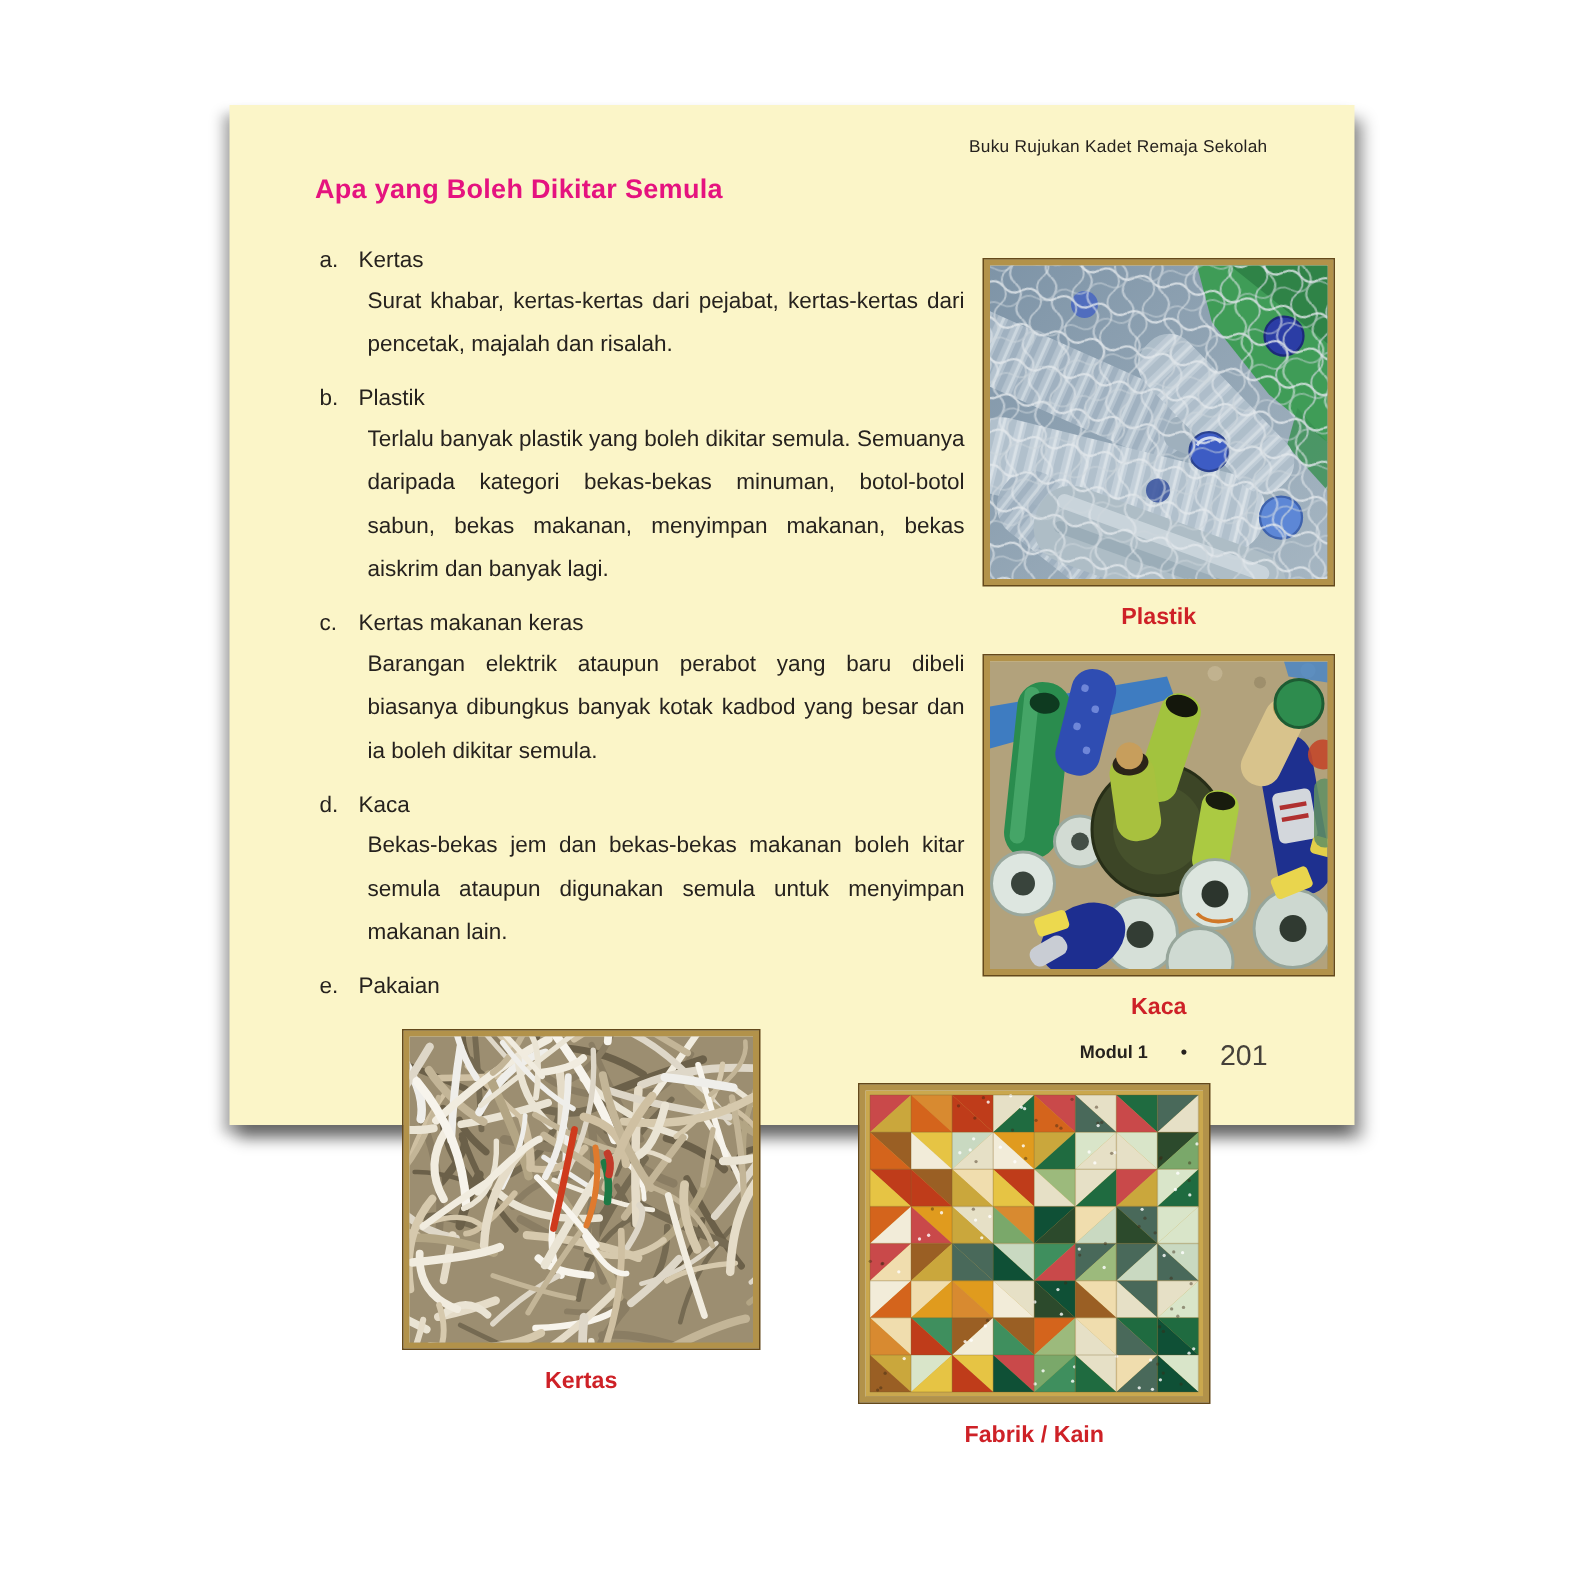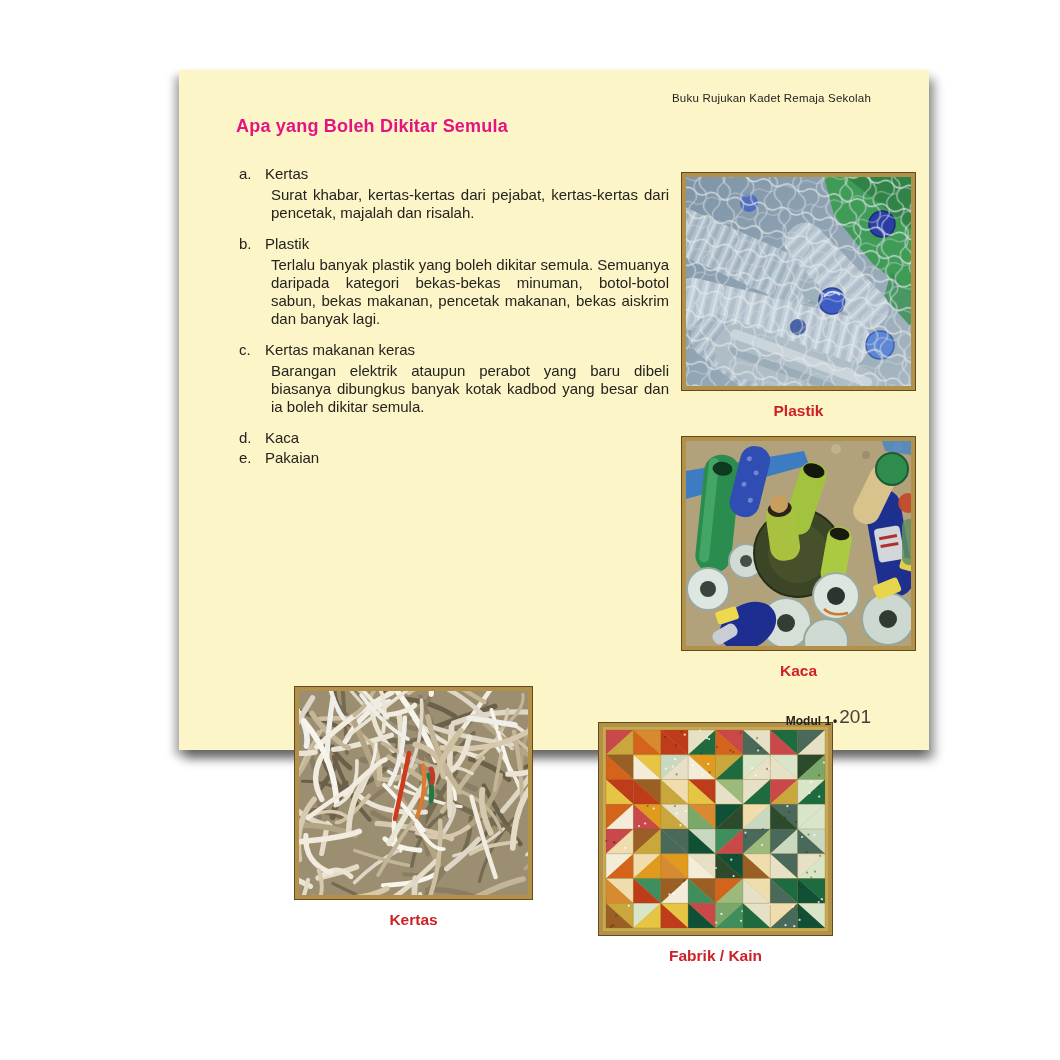--- a/index.html
+++ b/index.html
@@ -4,56 +4,55 @@
 <style>
   html,body{margin:0;padding:0;}
   body{
     width:1060px;height:1060px;position:relative;background:#ffffff;
     font-family:"Liberation Sans", sans-serif;overflow:hidden;
   }
   .page{
     position:absolute;left:153px;top:70px;width:750px;height:680px;
     background:var(--page_bg,#fbf5c8);
     box-shadow:-5px 6px 8px rgba(0,0,0,0.28), 5px 9px 10px rgba(0,0,0,0.45);
-    margin-left:26px;
   }
   .running-head{
     position:absolute;top:22px;right:58px;font-size:11.5px;color:var(--body_text,#26221e);
     letter-spacing:0.2px;
   }
   .page-title{
     position:absolute;top:46px;left:57px;font-size:18px;font-weight:bold;
     color:var(--title,#e5137f);letter-spacing:0.2px;
   }
   .content{
     position:absolute;top:94px;left:60px;width:430px;color:var(--body_text,#26221e);
   }
   .item-head{display:flex;font-size:15px;line-height:20px;}
   .item-marker{width:26px;flex:0 0 26px;}
   .item-body{
-    font-size:15px;line-height:18px;text-align:justify;
+    font-size:15px;line-height:29px;text-align:justify;
     margin:2px 0 12px 32px;width:398px;
   }
   .figure{position:absolute;text-align:center;}
   .photo-frame{
     display:inline-block;border:4px solid var(--frame,#b2924a);
     outline:1px solid #64491b;box-shadow:inset 0 0 0 1px #64491b;
     background:#d8d2bc;font-size:0;
   }
   .photo{display:block;}
   .caption{
     margin-top:8px;font-size:15.5px;font-weight:bold;color:var(--caption,#ce2127);
   }
   #fig-plastik{left:502px;top:103px;width:235px;}
   #fig-kaca{left:502px;top:367px;width:235px;}
   #fig-kertas{left:115px;top:617px;width:239px;}
   #fig-fabrik{left:419px;top:653px;width:235px;}
   .footer{
-    position:absolute;right:58px;bottom:22px;color:var(--body_text,#26221e);
-    display:flex;align-items:flex-end;gap:2px;
+    position:absolute;right:58px;bottom:34px;color:var(--body_text,#26221e);
+    display:flex;align-items:flex-start;gap:22px;
   }
   .footer .module{font-weight:bold;font-size:12px;}
   .footer .bullet{font-size:12px;font-weight:bold;}
   .footer .pagenum{font-size:19px;color:#45413a;}
 </style>
 </head>
 <body>
 
 <div class="page">
 
@@ -67,34 +66,35 @@
         <span class="item-marker">a.</span>
         <span class="item-heading">Kertas</span>
       </div>
       <div class="item-body">Surat khabar, kertas-kertas dari pejabat, kertas-kertas dari pencetak, majalah dan risalah.</div>
     </div>
     <div class="item">
       <div class="item-head">
         <span class="item-marker">b.</span>
         <span class="item-heading">Plastik</span>
       </div>
-      <div class="item-body">Terlalu banyak plastik yang boleh dikitar semula. Semuanya daripada kategori bekas-bekas minuman, botol-botol sabun, bekas makanan, pencetak makanan, bekas aiskrim dan banyak lagi.</div>
+      <div class="item-body">Terlalu banyak plastik yang boleh dikitar semula. Semuanya daripada kategori bekas-bekas minuman, botol-botol sabun, bekas makanan, menyimpan makanan, bekas aiskrim dan banyak lagi.</div>
     </div>
     <div class="item">
       <div class="item-head">
         <span class="item-marker">c.</span>
         <span class="item-heading">Kertas makanan keras</span>
       </div>
       <div class="item-body">Barangan elektrik ataupun perabot yang baru dibeli biasanya dibungkus banyak kotak kadbod yang besar dan ia boleh dikitar semula.</div>
     </div>
     <div class="item">
       <div class="item-head">
         <span class="item-marker">d.</span>
         <span class="item-heading">Kaca</span>
       </div>
+      <div class="item-body">Bekas-bekas jem dan bekas-bekas makanan boleh kitar semula ataupun digunakan semula untuk menyimpan makanan lain.</div>
     </div>
     <div class="item">
       <div class="item-head">
         <span class="item-marker">e.</span>
         <span class="item-heading">Pakaian</span>
       </div>
     </div>
   </div>
 
   <div class="figure" id="fig-plastik">

